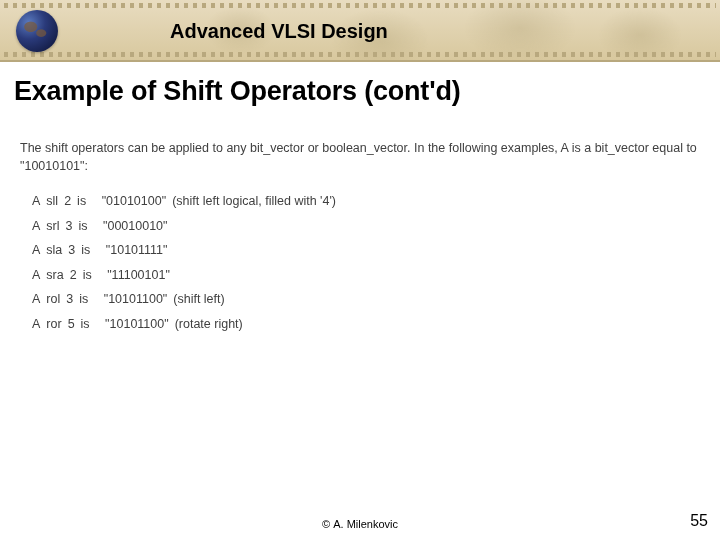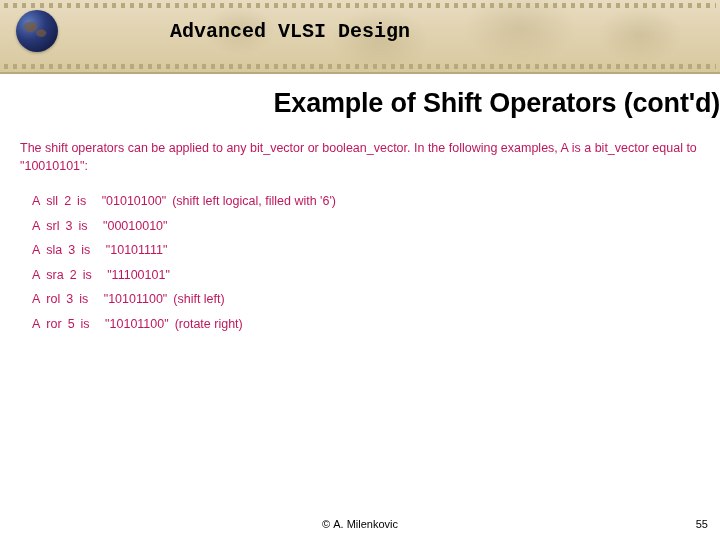--- a/index.html
+++ b/index.html
@@ -5,25 +5,24 @@
   * { margin: 0; padding: 0; box-sizing: border-box; }
   body {
     width: 720px;
     height: 540px;
     background: #ffffff;
     font-family: Arial, Helvetica, sans-serif;
     position: relative;
     overflow: hidden;
   }
   .slide-header {
-    height: 74px;
+    height: 62px;
     background: linear-gradient(to bottom, #e8dcc0 0%, #d8c89e 100%);
     position: relative;
     border-bottom: 2px solid #b8a87e;
-    font-family: Liberation Mono, monospace;
   }
   .dots-row {
     position: absolute;
     top: 3px;
     left: 4px;
     right: 4px;
     height: 5px;
     background: repeating-linear-gradient(to right, #b8a87e 0 4px, transparent 4px 9px);
   }
   .dots-row.bottom { top: auto; bottom: 3px; }
@@ -64,28 +63,27 @@
     font-size: 20px;
     font-weight: bold;
     color: #000;
   }
   .slide-title {
     margin: 14px 0 0 14px;
     font-size: 27px;
     font-weight: bold;
     color: #000;
     letter-spacing: -0.2px;
-    text-align: right;
   }
   .content {
     position: absolute;
     left: 20px;
     top: 140px;
     right: 20px;
-    color: #be185d;
+    color: #404040;
   }
   .intro {
     font-size: 12.5px;
     line-height: 1.4;
     margin-bottom: 18px;
   }
   .examples {
     display: flex;
     flex-direction: column;
     gap: 7px;
@@ -106,21 +104,21 @@
     right: 0;
     display: flex;
     justify-content: center;
     font-size: 11px;
     color: #000;
   }
   .page-num {
     position: absolute;
     bottom: 10px;
     right: 12px;
-    font-size: 11px;
+    font-size: 16px;
     color: #000;
     padding-left: 42px;
   }
   .cprt {
     font-family: Arial, sans-serif;
   }
 </style>
 </head>
 <body>
 
@@ -138,21 +136,21 @@
   <p class="intro">The shift operators can be applied to any bit_vector or boolean_vector.  In the following examples, A is a bit_vector equal to "10010101":</p>
   <div class="examples">
 
     <div class="ex-row">
       <span class="ex-a">A</span>
       <span class="ex-op">sll</span>
       <span>2</span>
       <span>is</span>
       <span>&nbsp;</span>
       <span>"01010100"</span>
-      <span>(shift left logical, filled with '6')</span>
+      <span>(shift left logical, filled with '4')</span>
     </div>
 
     <div class="ex-row">
       <span class="ex-a">A</span>
       <span class="ex-op">srl</span>
       <span>3</span>
       <span>is</span>
       <span>&nbsp;</span>
       <span>"00010010"</span>
     </div>

